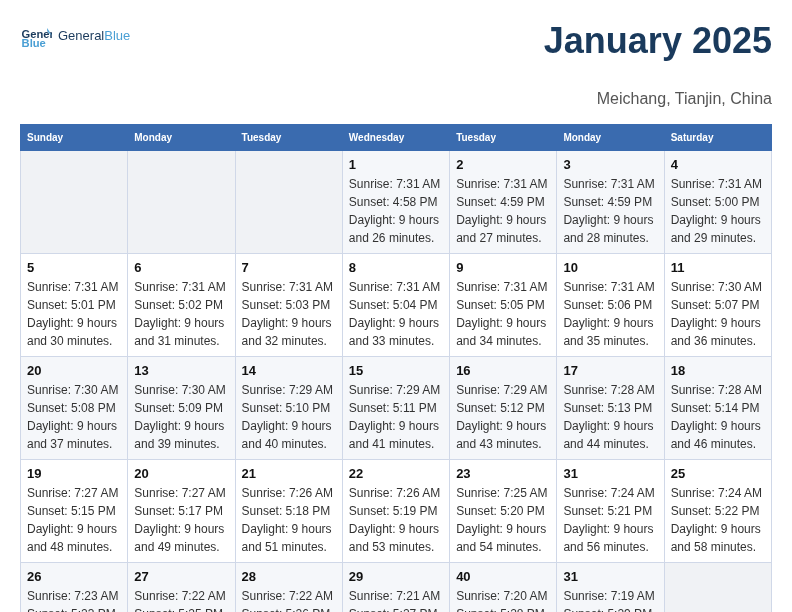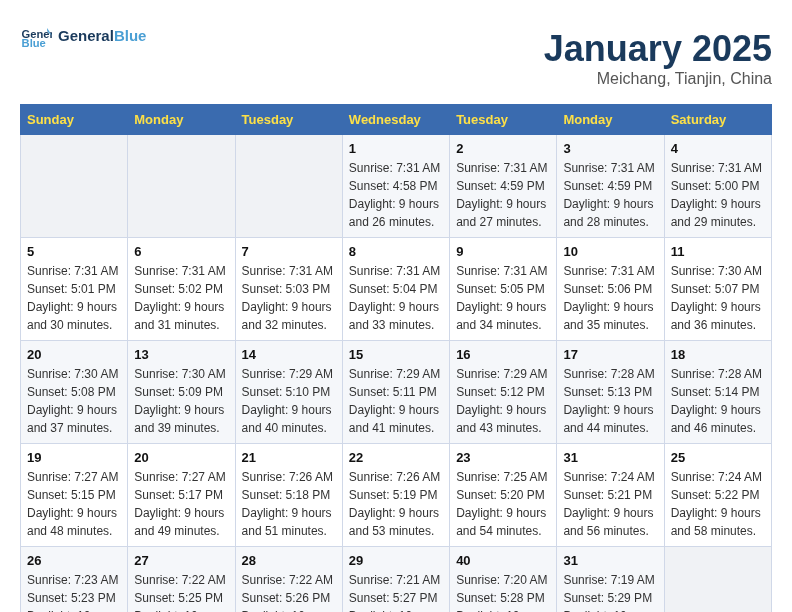--- a/index.html
+++ b/index.html
@@ -25,37 +25,37 @@
       width: 32px;
       height: 32px;
     }
     .title-block {
       text-align: right;
     }
     .calendar-title {
       font-size: 36px;
       font-weight: bold;
       color: #1a3a5c;
-      margin-top: 8px;
     }
     .calendar-subtitle {
       font-size: 16px;
       color: #555;
+      margin-top: 28px;
     }
     table {
       width: 100%;
       border-collapse: collapse;
       table-layout: fixed;
     }
     thead tr {
       background-color: #3a6baf;
     }
     thead th {
-      color: #fde047;
-      font-size: 13px;
+      color: #ffffff;
+      font-size: 10px;
       font-weight: bold;
       padding: 7px 6px;
       text-align: left;
       border: 1px solid #3a6baf;
     }
     tbody tr {
       background: #fff;
     }
     tbody tr:nth-child(odd) {
       background: #f5f7fa;
@@ -87,21 +87,21 @@
 <body>
 
 <div class="header">
   <div class="logo">
     <svg class="logo-icon" viewBox="0 0 40 40">
       <text x="2" y="22" font-size="14" font-weight="bold" fill="#1a3a5c">General</text>
       <text x="2" y="34" font-size="14" font-weight="bold" fill="#4a9fd4">Blue</text>
       <polygon points="34,10 40,20 34,14" fill="#4a9fd4"></polygon>
     </svg>
     <div style="display:flex;flex-direction:column;">
-      <span style="font-size:15px;font-weight:bold;color:#1a3a5c;line-height:1.2;">
+      <span style="font-size:13px;font-weight:normal;color:#1a3a5c;line-height:1.2;">
         General<span style="color:#4a9fd4;">Blue</span>
       </span>
     </div>
   </div>
   <div class="title-block">
     <div class="calendar-title">January 2025</div>
     <div class="calendar-subtitle">Meichang, Tianjin, China</div>
   </div>
 </div>
 

